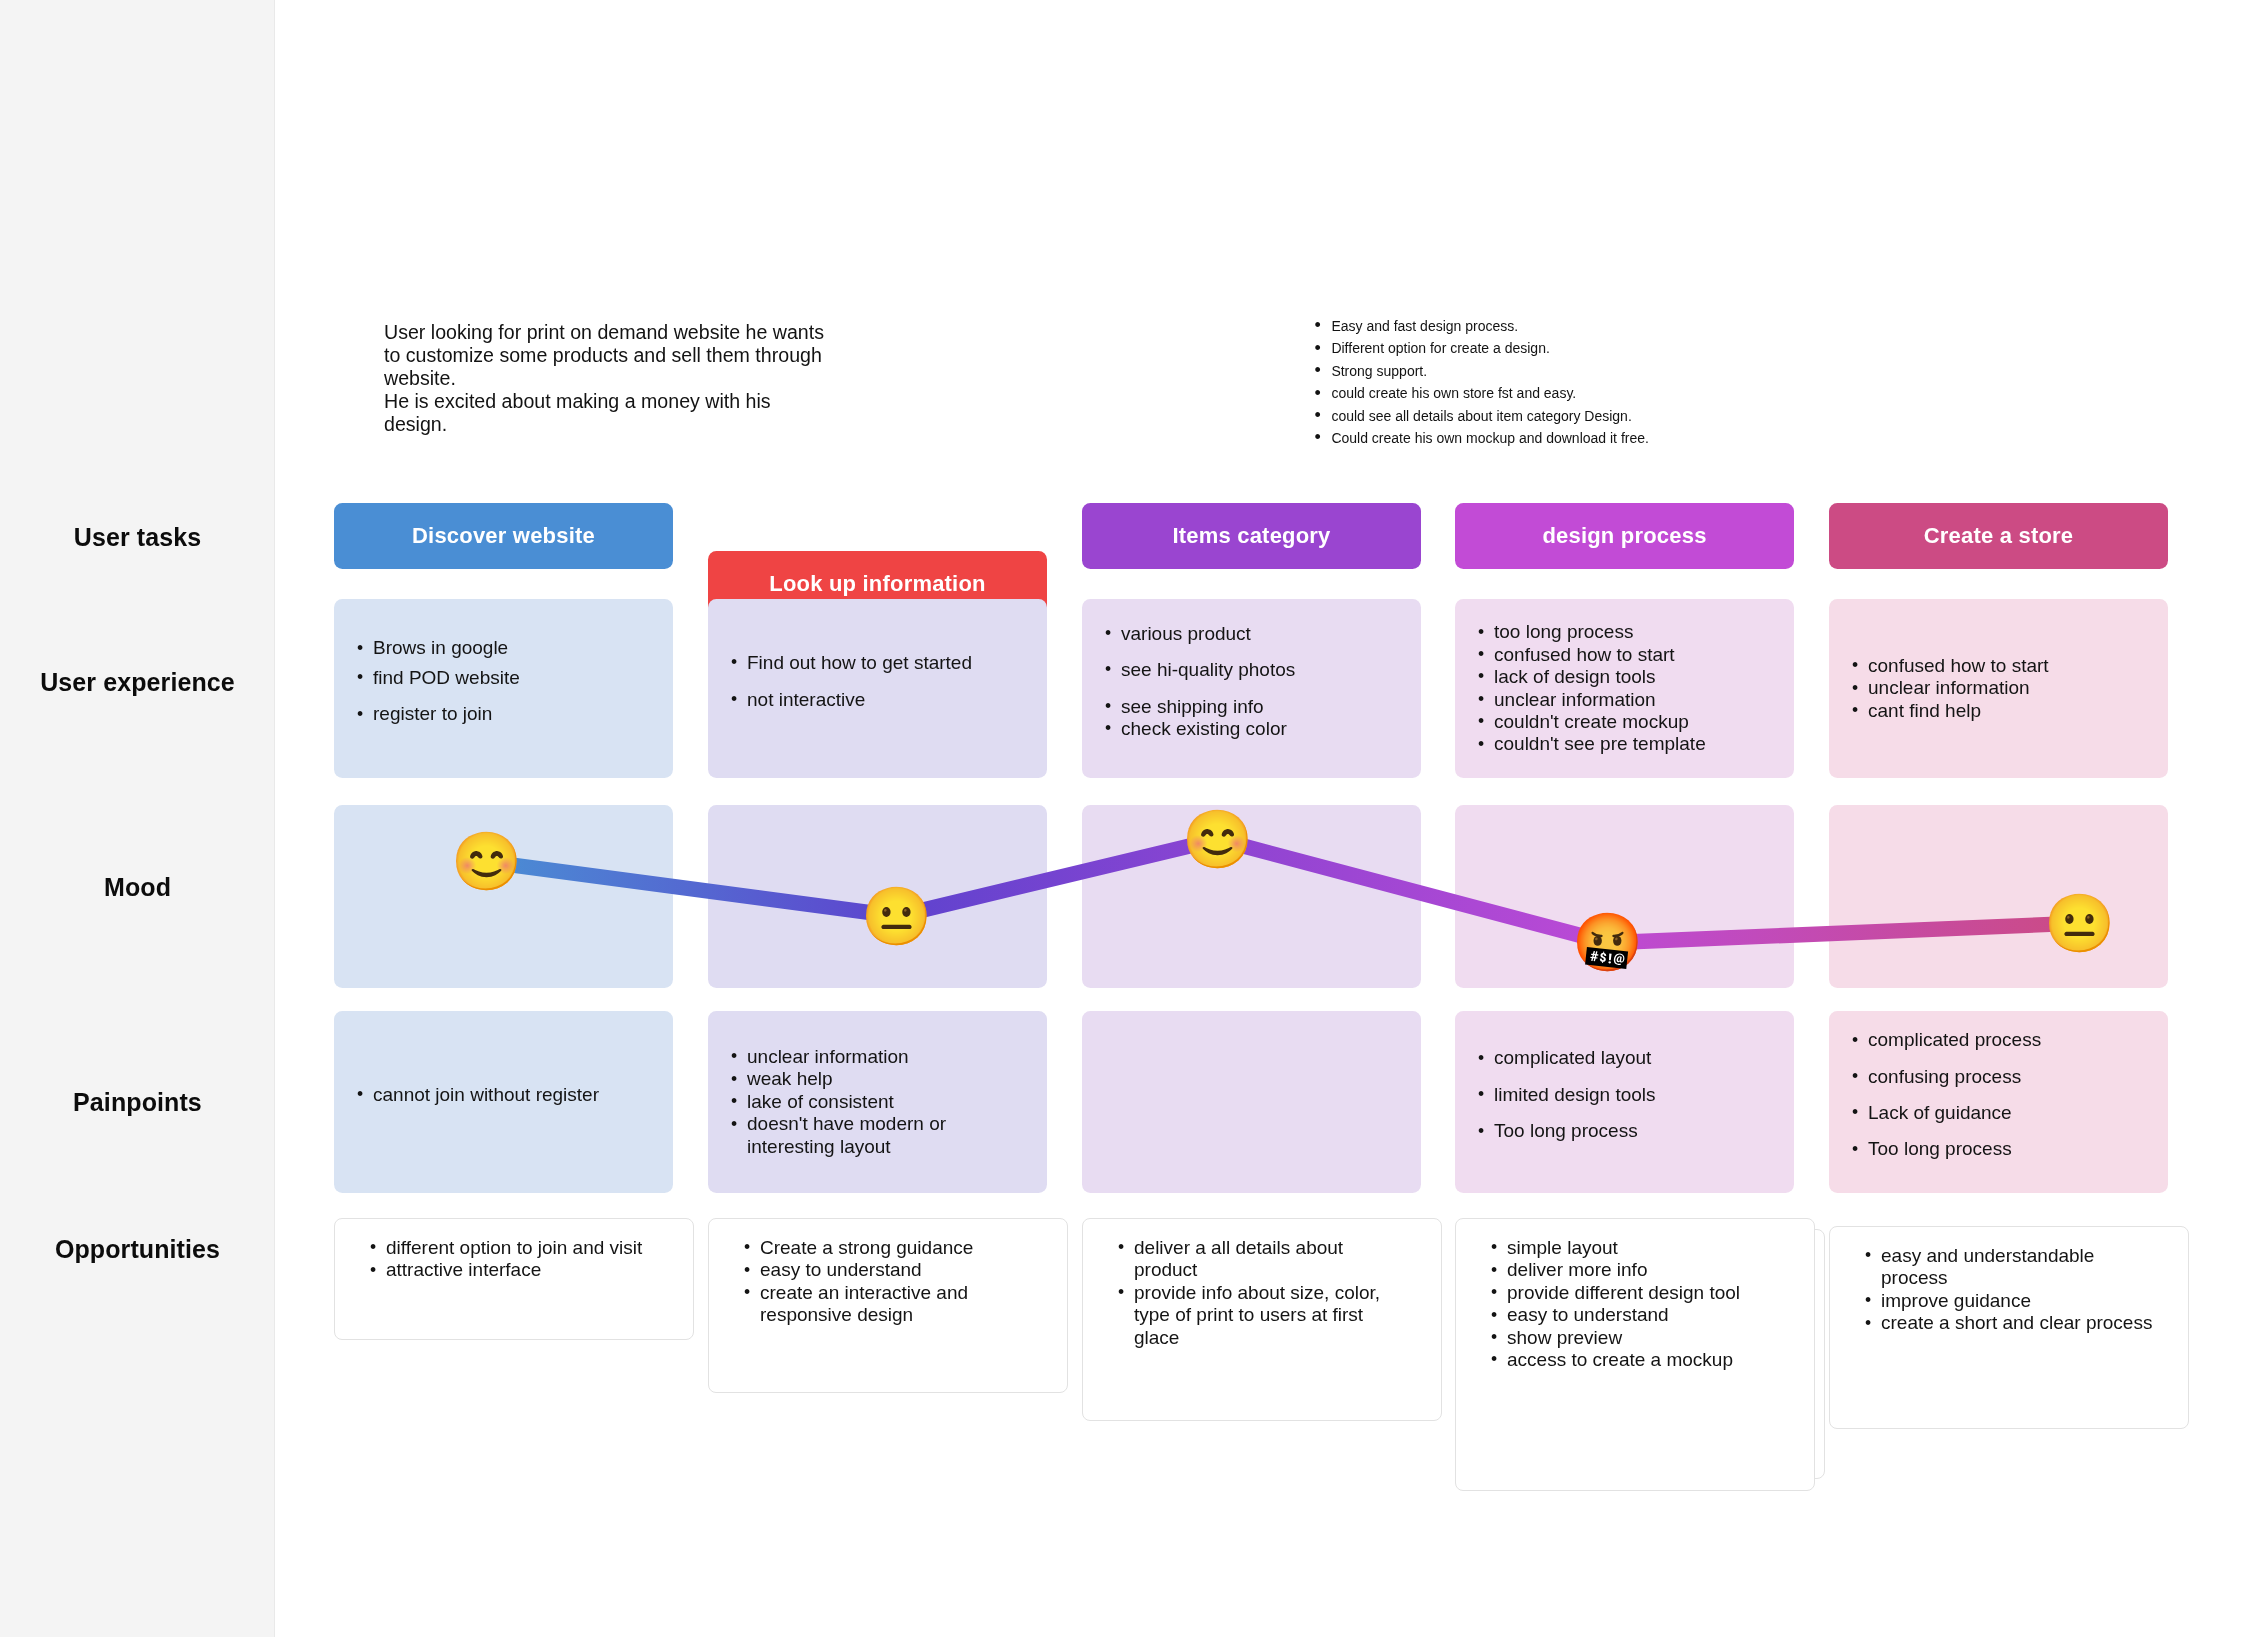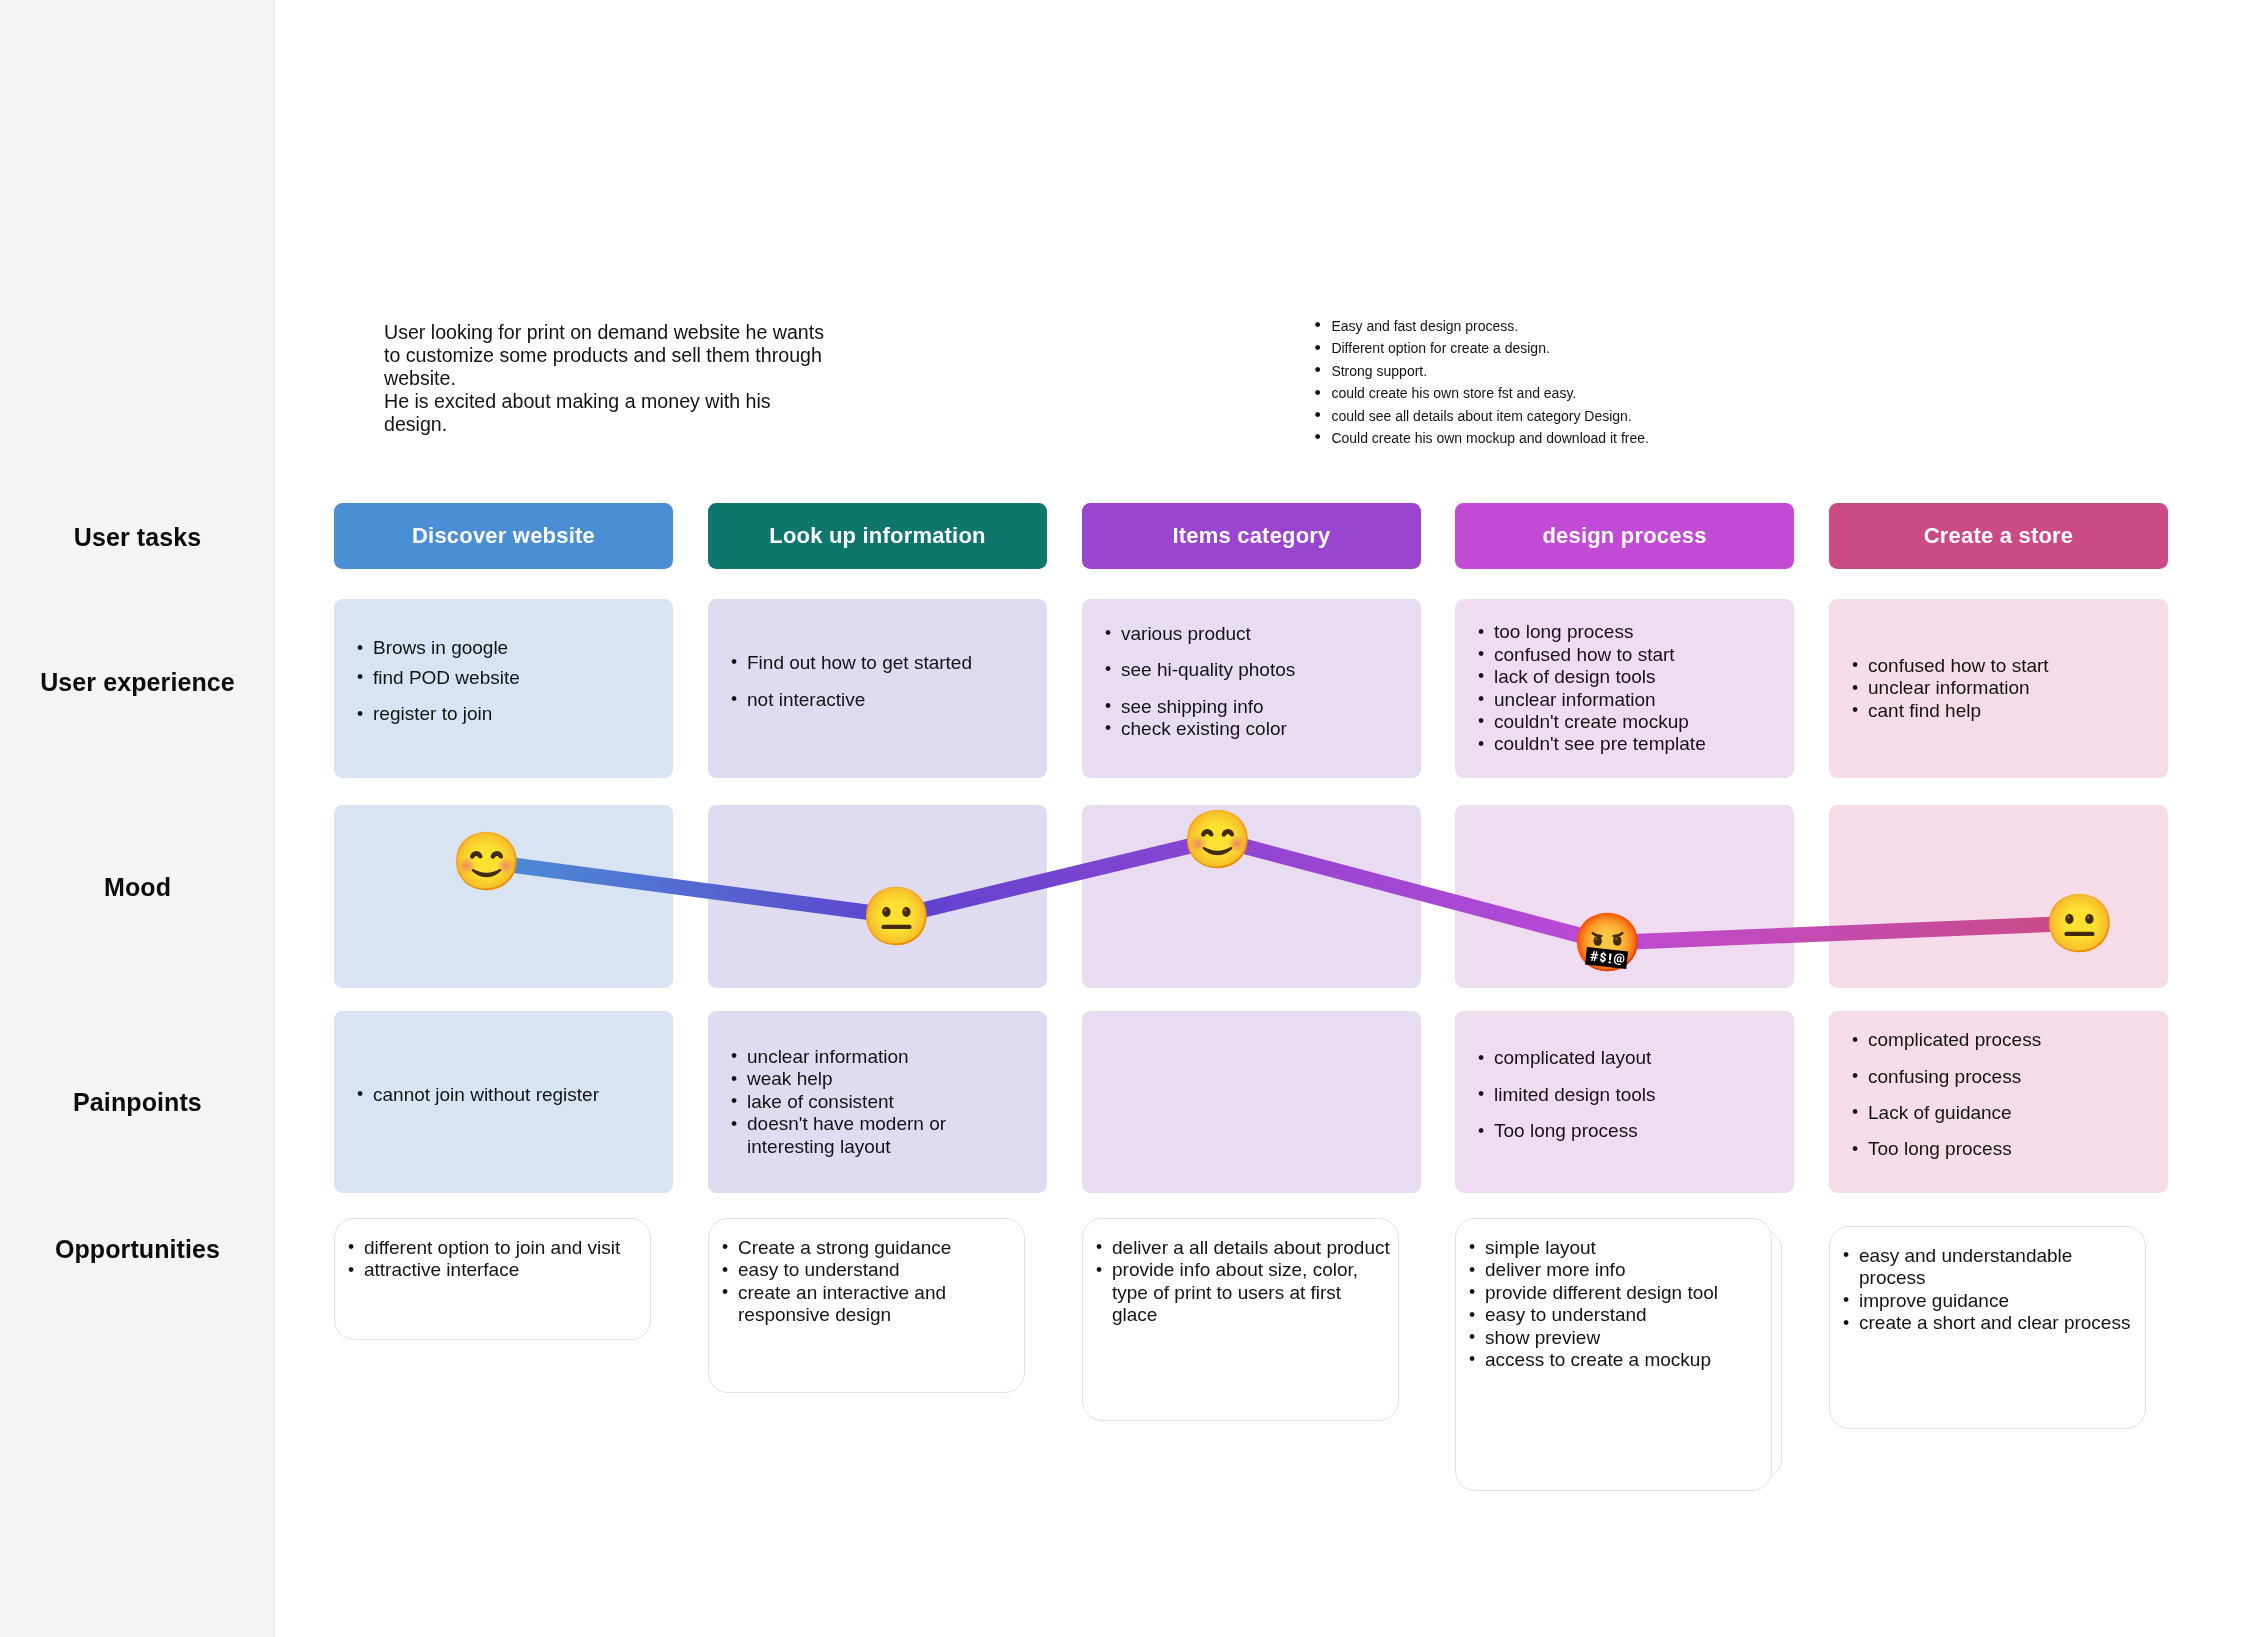--- a/index.html
+++ b/index.html
@@ -84,25 +84,25 @@
     position: relative; padding-left: 21px;
     font-size: 19px; line-height: 22.4px; color: #141414;
   }
   .cell li::before, .card li::before {
     content: "\2022"; position: absolute; left: 4.9px; top: -0.7px; font-size: 17.5px;
   }
 
   
   .card {
     position: absolute;
-    width: 317px;
+    width: 360px;
     background: #ffffff;
     border: 1.4px solid #e2e2e2;
-    border-radius: 20px;
-    padding: 18px 8px;
+    border-radius: 8px;
+    padding: 18px 30px;
     display: flex; flex-direction: column; justify-content: flex-start;
   }
   .card ul { list-style: none; }
 
   
   .mood-svg { position: absolute; left: 0; top: 0; width: 2261px; height: 1638px; pointer-events: none; }
 
   .emoji {
     position: absolute;
     font-size: 57px;
@@ -153,21 +153,21 @@
         <ul>
           <li style="margin-bottom: 14px;">cannot join without register</li>
         </ul>
       </div>
       <div class="card" style="left: 334px; top: 1218px; height: 122px;">
         <ul>
           <li>different option to join and visit</li>
           <li>attractive interface</li>
         </ul>
       </div>
-      <div class="task-pill" style="left: 708px; background: #0f766e;">
+      <div class="task-pill" style="left: 708px; background: #ef4444; margin-top: 48px;">
         <span>Look up information</span>
       </div>
       <div class="cell ux" style="left: 708px; background: rgb(223, 220, 242);">
         <ul>
           <li style="margin-bottom: 14px;">Find out how to get started</li>
           <li style="margin-bottom: 14px;">not interactive</li>
         </ul>
       </div>
       <div class="cell mood" style="left: 708px; background: rgb(223, 220, 242);"></div>
       <div class="cell pain" style="left: 708px; background: rgb(223, 220, 242);">

